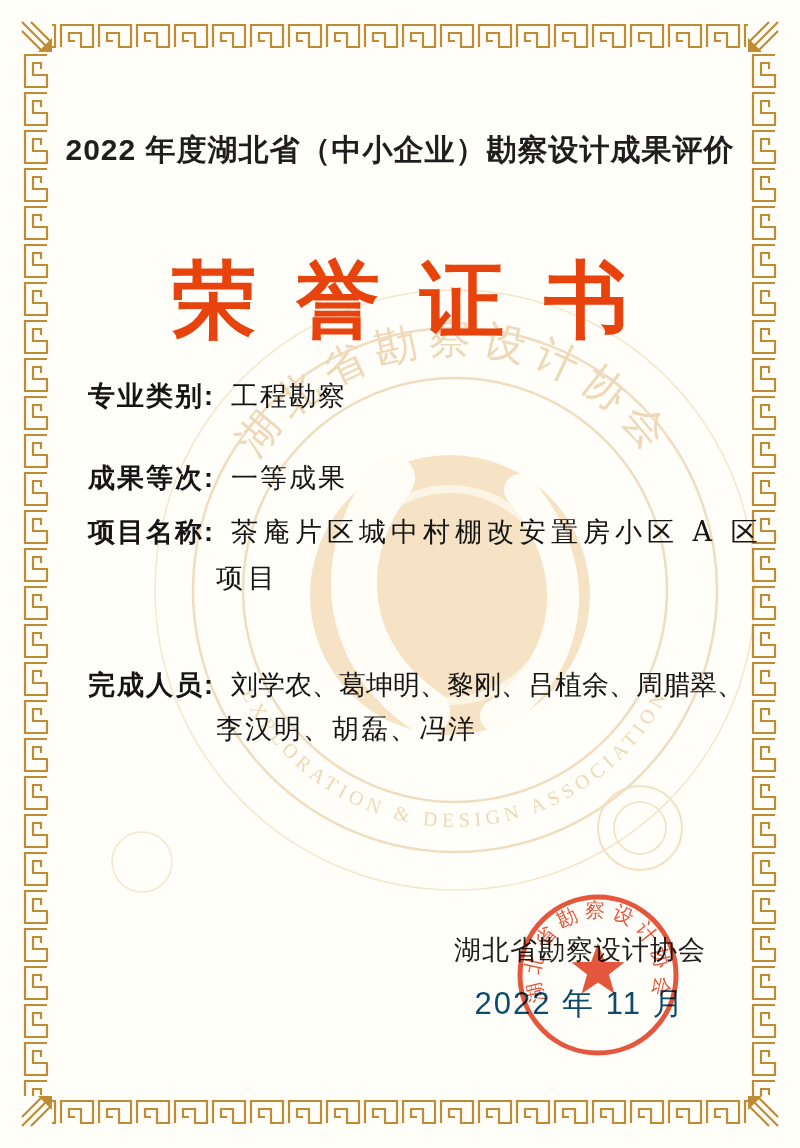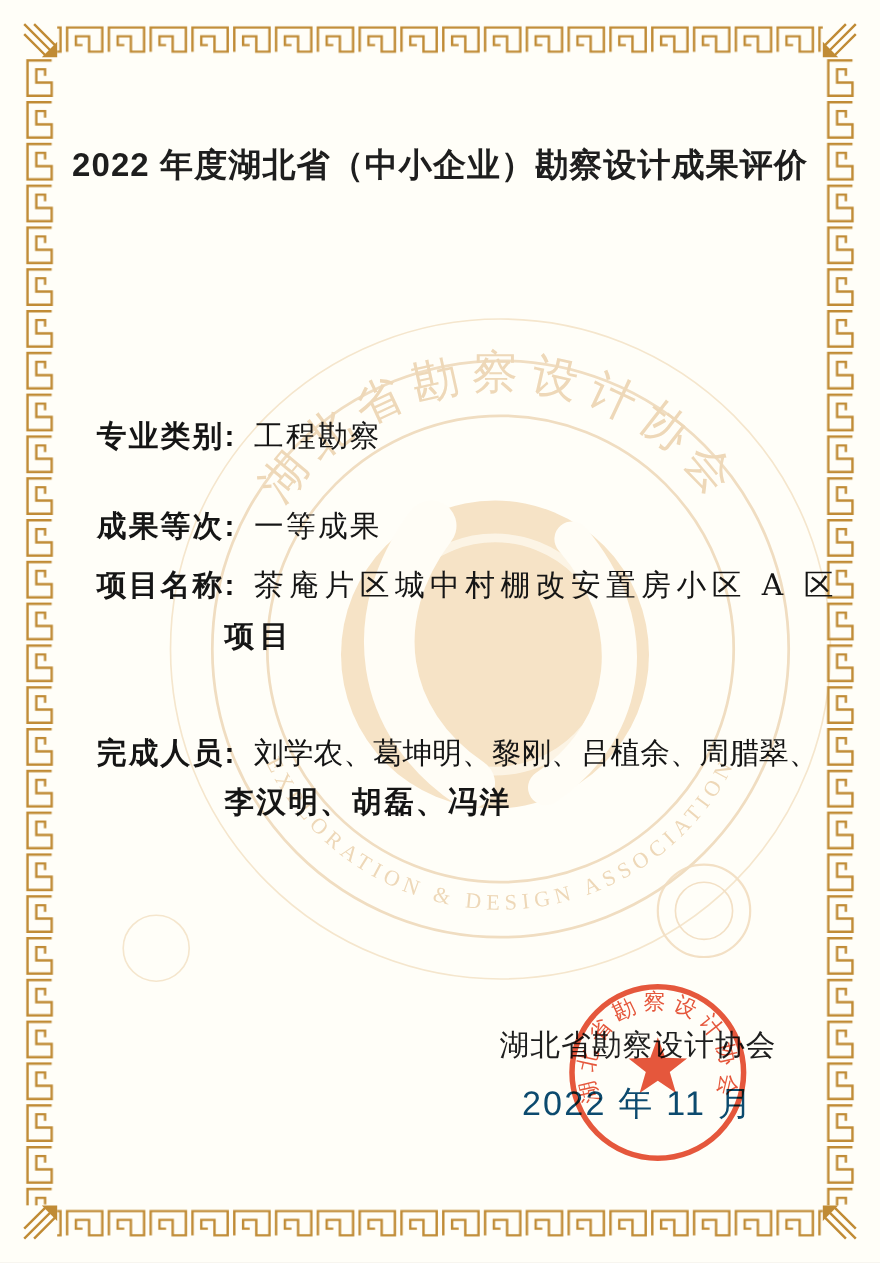--- a/index.html
+++ b/index.html
@@ -17,21 +17,21 @@
   }
   .heading{
     position:absolute;left:0;right:0;top:244px;text-align:center;
     font-size:84px;font-weight:900;color:#e8430d;
     letter-spacing:40px;text-indent:40px;
     font-family:"DejaVu Sans",sans-serif;
   }
   .row{position:absolute;left:88px;font-size:27px;color:#151515;white-space:nowrap;}
   .row .lab{font-weight:700;letter-spacing:2px;font-family:"Liberation Sans",sans-serif;}
   .row .val{font-family:"DejaVu Serif",serif;margin-left:16px;letter-spacing:2px;}
-  .row.cont{left:204px;font-weight:bold;}
+  .row.cont{left:216px;}
   .row.cont .val{margin-left:0;}
   .val.wide{letter-spacing:5px;}
   .issuer{
     position:absolute;left:430px;width:300px;top:932px;text-align:center;
     font-size:27px;color:#1e1e1e;letter-spacing:1px;
   }
   .date{
     position:absolute;left:430px;width:300px;top:983px;text-align:center;
     font-size:31px;color:#0c4a6e;letter-spacing:2px;
   }
@@ -110,20 +110,21 @@
         <path d="M2,2 L30,30 M11,2 L30,21 M2,11 L21,30" stroke="#c08b35" stroke-width="2.2" fill="none"></path>
         <path d="M32,32 L32,18 L18,32 Z" fill="#c08b35"></path>
       </g>
     </g>
   </svg>
 
   <div class="content">
 
     <div class="event-title">2022 年度湖北省（中小企业）勘察设计成果评价</div>
 
+    <div class="heading">荣誉证书</div>
 
     <div class="row" style="top:378px">
       <span class="lab">专业类别:</span><span class="val">工程勘察</span>
     </div>
 
     <div class="row" style="top:514px">
       <span class="lab">项目名称:</span><span class="val wide">茶庵片区城中村棚改安置房小区 A 区</span>
     </div>
 
     <div class="row" style="top:460px">

